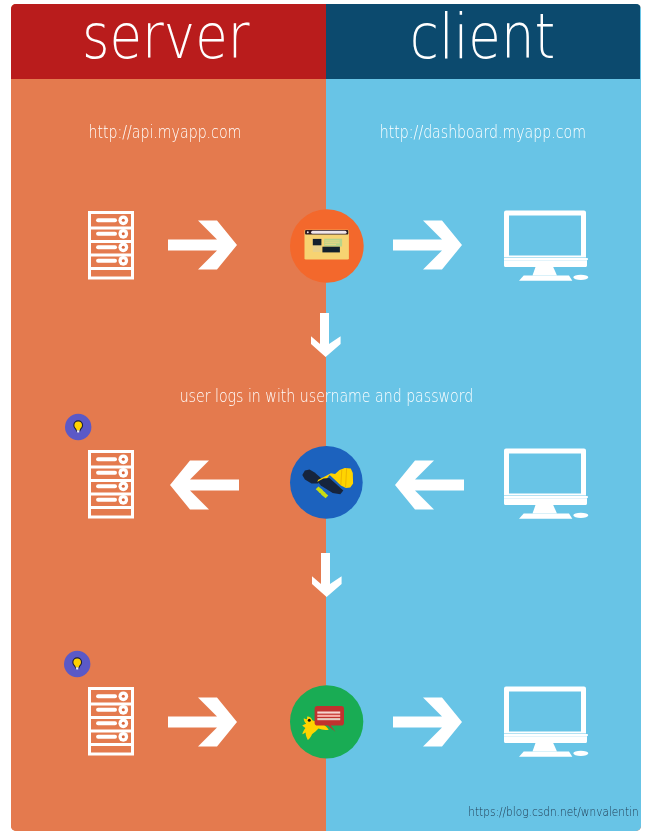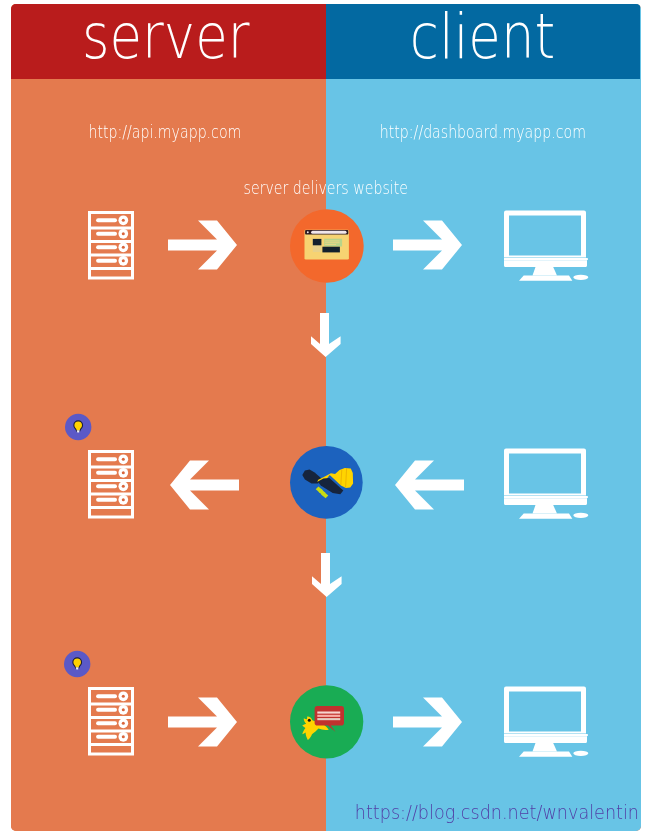--- a/index.html
+++ b/index.html
@@ -5,43 +5,43 @@
 <style>
   html,body{margin:0;padding:0;}
   body{width:657px;height:833px;background:#ffffff;overflow:hidden;
        font-family:"DejaVu Sans",sans-serif;-webkit-font-smoothing:antialiased;}
   #poster{position:absolute;left:11px;top:4px;width:630px;height:827px;
           border-radius:5px;overflow:hidden;background:#E47A4E;}
   .col{position:absolute;top:0;height:100%;}
   #leftcol{left:0;width:315px;background:#E47A4E;}
   #rightcol{left:315px;width:315px;background:#68C4E6;}
   #hdrleft{position:absolute;left:0;top:0;width:315px;height:75px;background:#b91c1c;}
-  #hdrright{position:absolute;left:315px;top:0;width:314px;height:75px;background:#0369a1;}
+  #hdrright{position:absolute;left:315px;top:0;width:314px;height:75px;background:#0c4a6e;}
   #hdrleft .hdrtitle{left:-3px;}
   .hdrtitle{position:absolute;left:0;top:-5px;width:100%;height:75px;
             color:#ffffff;font-size:63px;font-weight:300;line-height:75px;
             text-align:center;white-space:nowrap;}
   .hdrtitle span{display:inline-block;transform:scaleX(0.84);transform-origin:center;}
 
   .urlrow{position:absolute;top:116px;left:0;width:506px;height:24px;}
   .url{position:absolute;top:0;color:#ffffff;font-size:17px;font-weight:300;
        white-space:nowrap;line-height:24px;text-align:center;}
   .url span{display:inline-block;transform:scaleX(0.832);transform-origin:center;}
   #urlL{left:-4px;width:315px;}
   #urlR{left:315px;width:314px;}
 
   .caption{position:absolute;left:0;width:630px;text-align:center;color:#ffffff;
            font-size:17px;font-weight:300;line-height:19px;white-space:nowrap;}
   .caption span{display:inline-block;transform:scaleX(0.832);transform-origin:center;}
 
   svg{display:block;overflow:visible;}
   .abs{position:absolute;}
   #icons{position:absolute;left:-11px;top:-4px;width:657px;height:833px;}
-  .wm{position:absolute;right:2px;bottom:11px;color:#4c1d95;opacity:0.82;
-      font-size:20px;font-weight:300;white-space:nowrap;line-height:16px;}
+  .wm{position:absolute;right:2px;bottom:11px;color:#0f172a;opacity:0.82;
+      font-size:12px;font-weight:300;white-space:nowrap;line-height:16px;}
   .wm span{display:inline-block;transform:scaleX(0.88);transform-origin:right center;}
 </style>
 </head>
 <body>
 
 <div id="poster">
   <div class="col" id="leftcol"></div>
   <div class="col" id="rightcol"></div>
 
   <div id="hdrleft">
@@ -49,21 +49,21 @@
   </div>
   <div id="hdrright">
     <div class="hdrtitle"><span>client</span></div>
   </div>
 
   <div class="urlrow">
     <div class="url" id="urlL"><span>http://api.myapp.com</span></div>
     <div class="url" id="urlR"><span>http://dashboard.myapp.com</span></div>
   </div>
 
-  <div class="caption" style="top:175px"><span>server delivers website</span></div>
+  <div class="caption" style="top:383px"><span>user logs in with username and password</span></div>
 
   <div id="icons">
 
   <svg class="abs" style="left:88px;top:211px" width="47" height="69" viewBox="0 0 47 69">
     <g fill="none" stroke="#FFFFFF" stroke-width="3">
       <rect x="1.5" y="1.5" width="43" height="65.5"></rect>
       <path d="M3 17 H43 M3 30.5 H43 M3 44 H43 M3 57.5 H43"></path>
     </g>
     <g fill="#FFFFFF">
       <rect x="8.1" y="7.35" width="20.9" height="3.9" rx="1.95"></rect>

